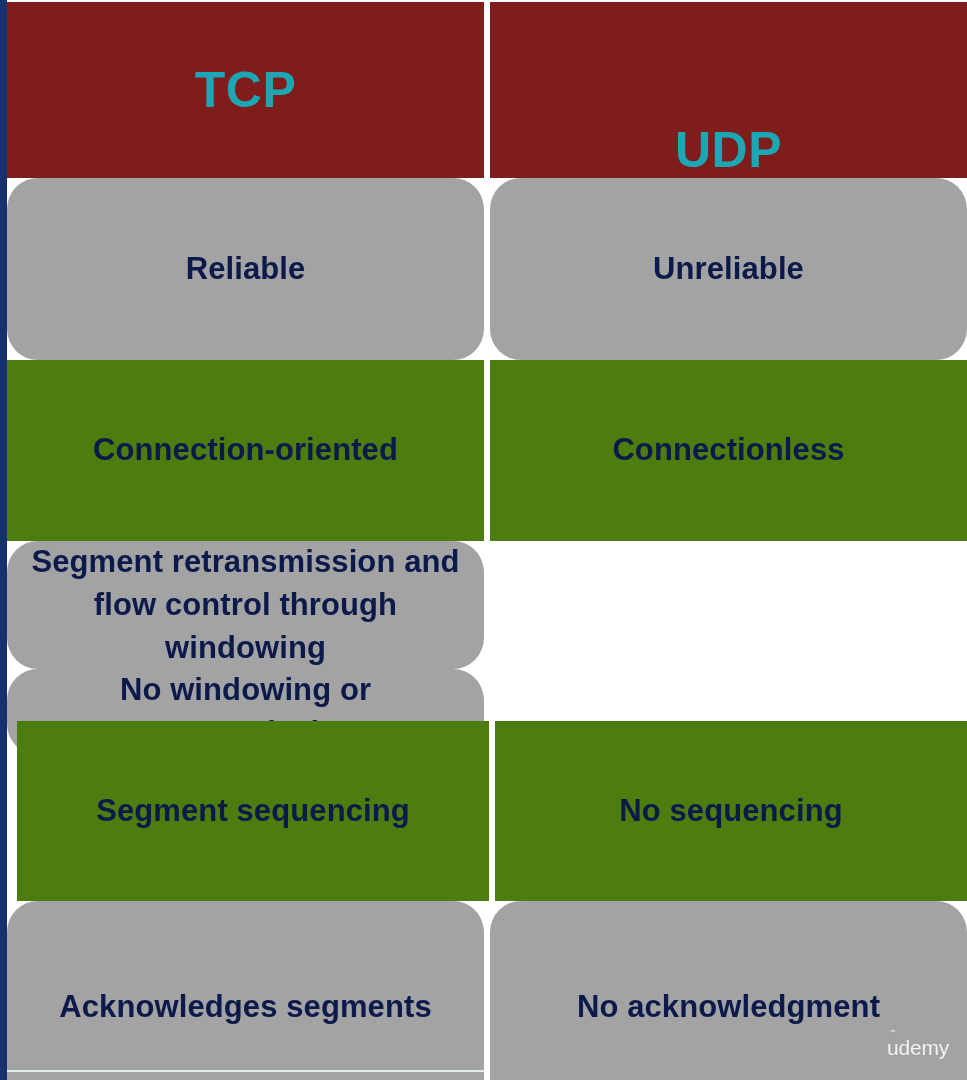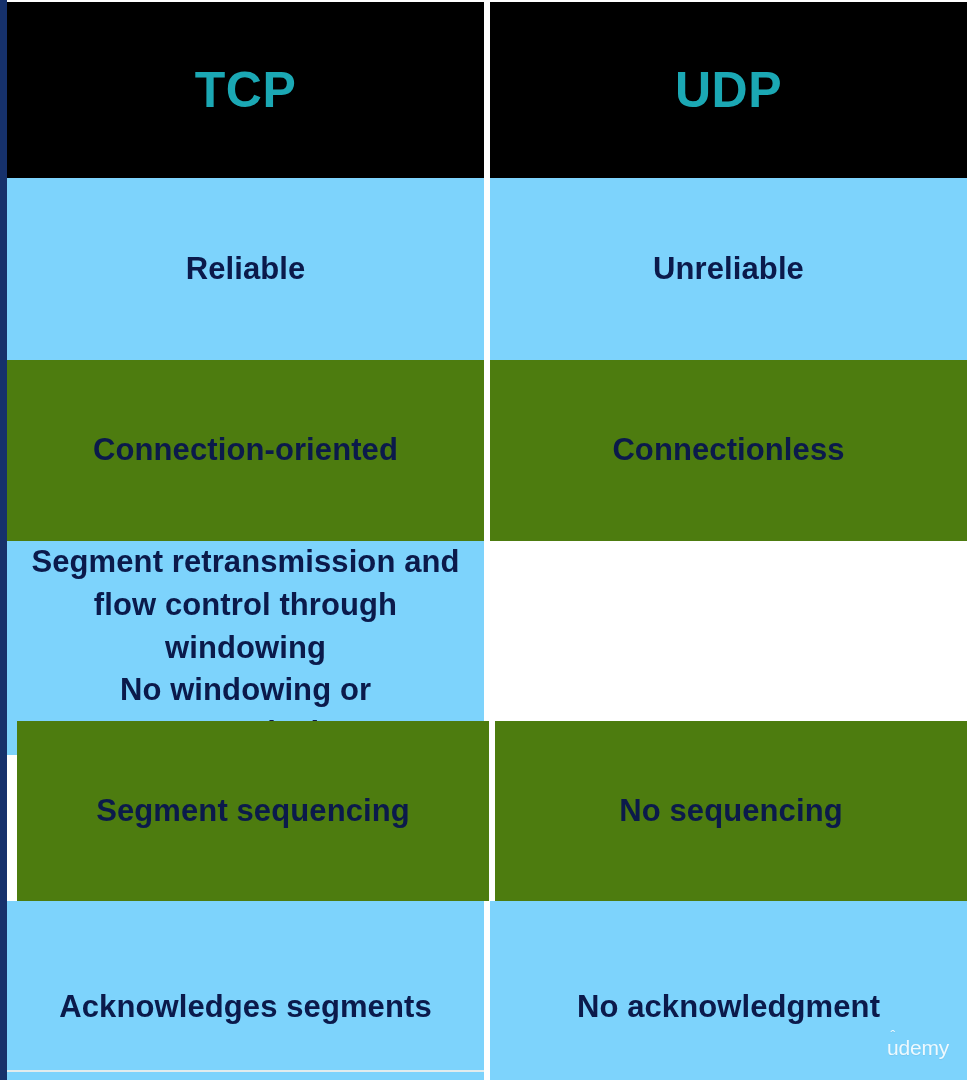--- a/index.html
+++ b/index.html
@@ -69,40 +69,40 @@
     padding: 0 14px;
   }
 
   
   .row-header {
     top: 0;
     height: 178px;
     background: #ffffff;
   }
   .row-header .cell {
-    background: #000000;
+    background: #7f1d1d;
     height: 176px;
     margin-top: 2px;
   }
   .row-header .cell-left  { width: 477px; margin-right: 6px; }
-  .row-header .cell-right { width: 477px; }
+  .row-header .cell-right { width: 477px; align-items: flex-end; }
 
   .header-text {
     color: #1ba8b4;
     font-size: 50px;
     font-weight: bold;
     letter-spacing: 0.5px;
     line-height: 1.1;
   }
 
   
   .row-body .cell-left  { width: 477px; margin-right: 6px; }
   .row-body .cell-right { width: 477px; }
 
-  .shade-a .cell { background: #7dd3fc; }
+  .shade-a .cell { background: #a3a3a3; border-radius: 31px; }
   .shade-b .cell { background: #4d7c0f; }
 
   .body-text {
     color: #0b1a4b;
     font-size: 31px;
     font-weight: bold;
     line-height: 1.38;
     letter-spacing: 0.1px;
   }
 

